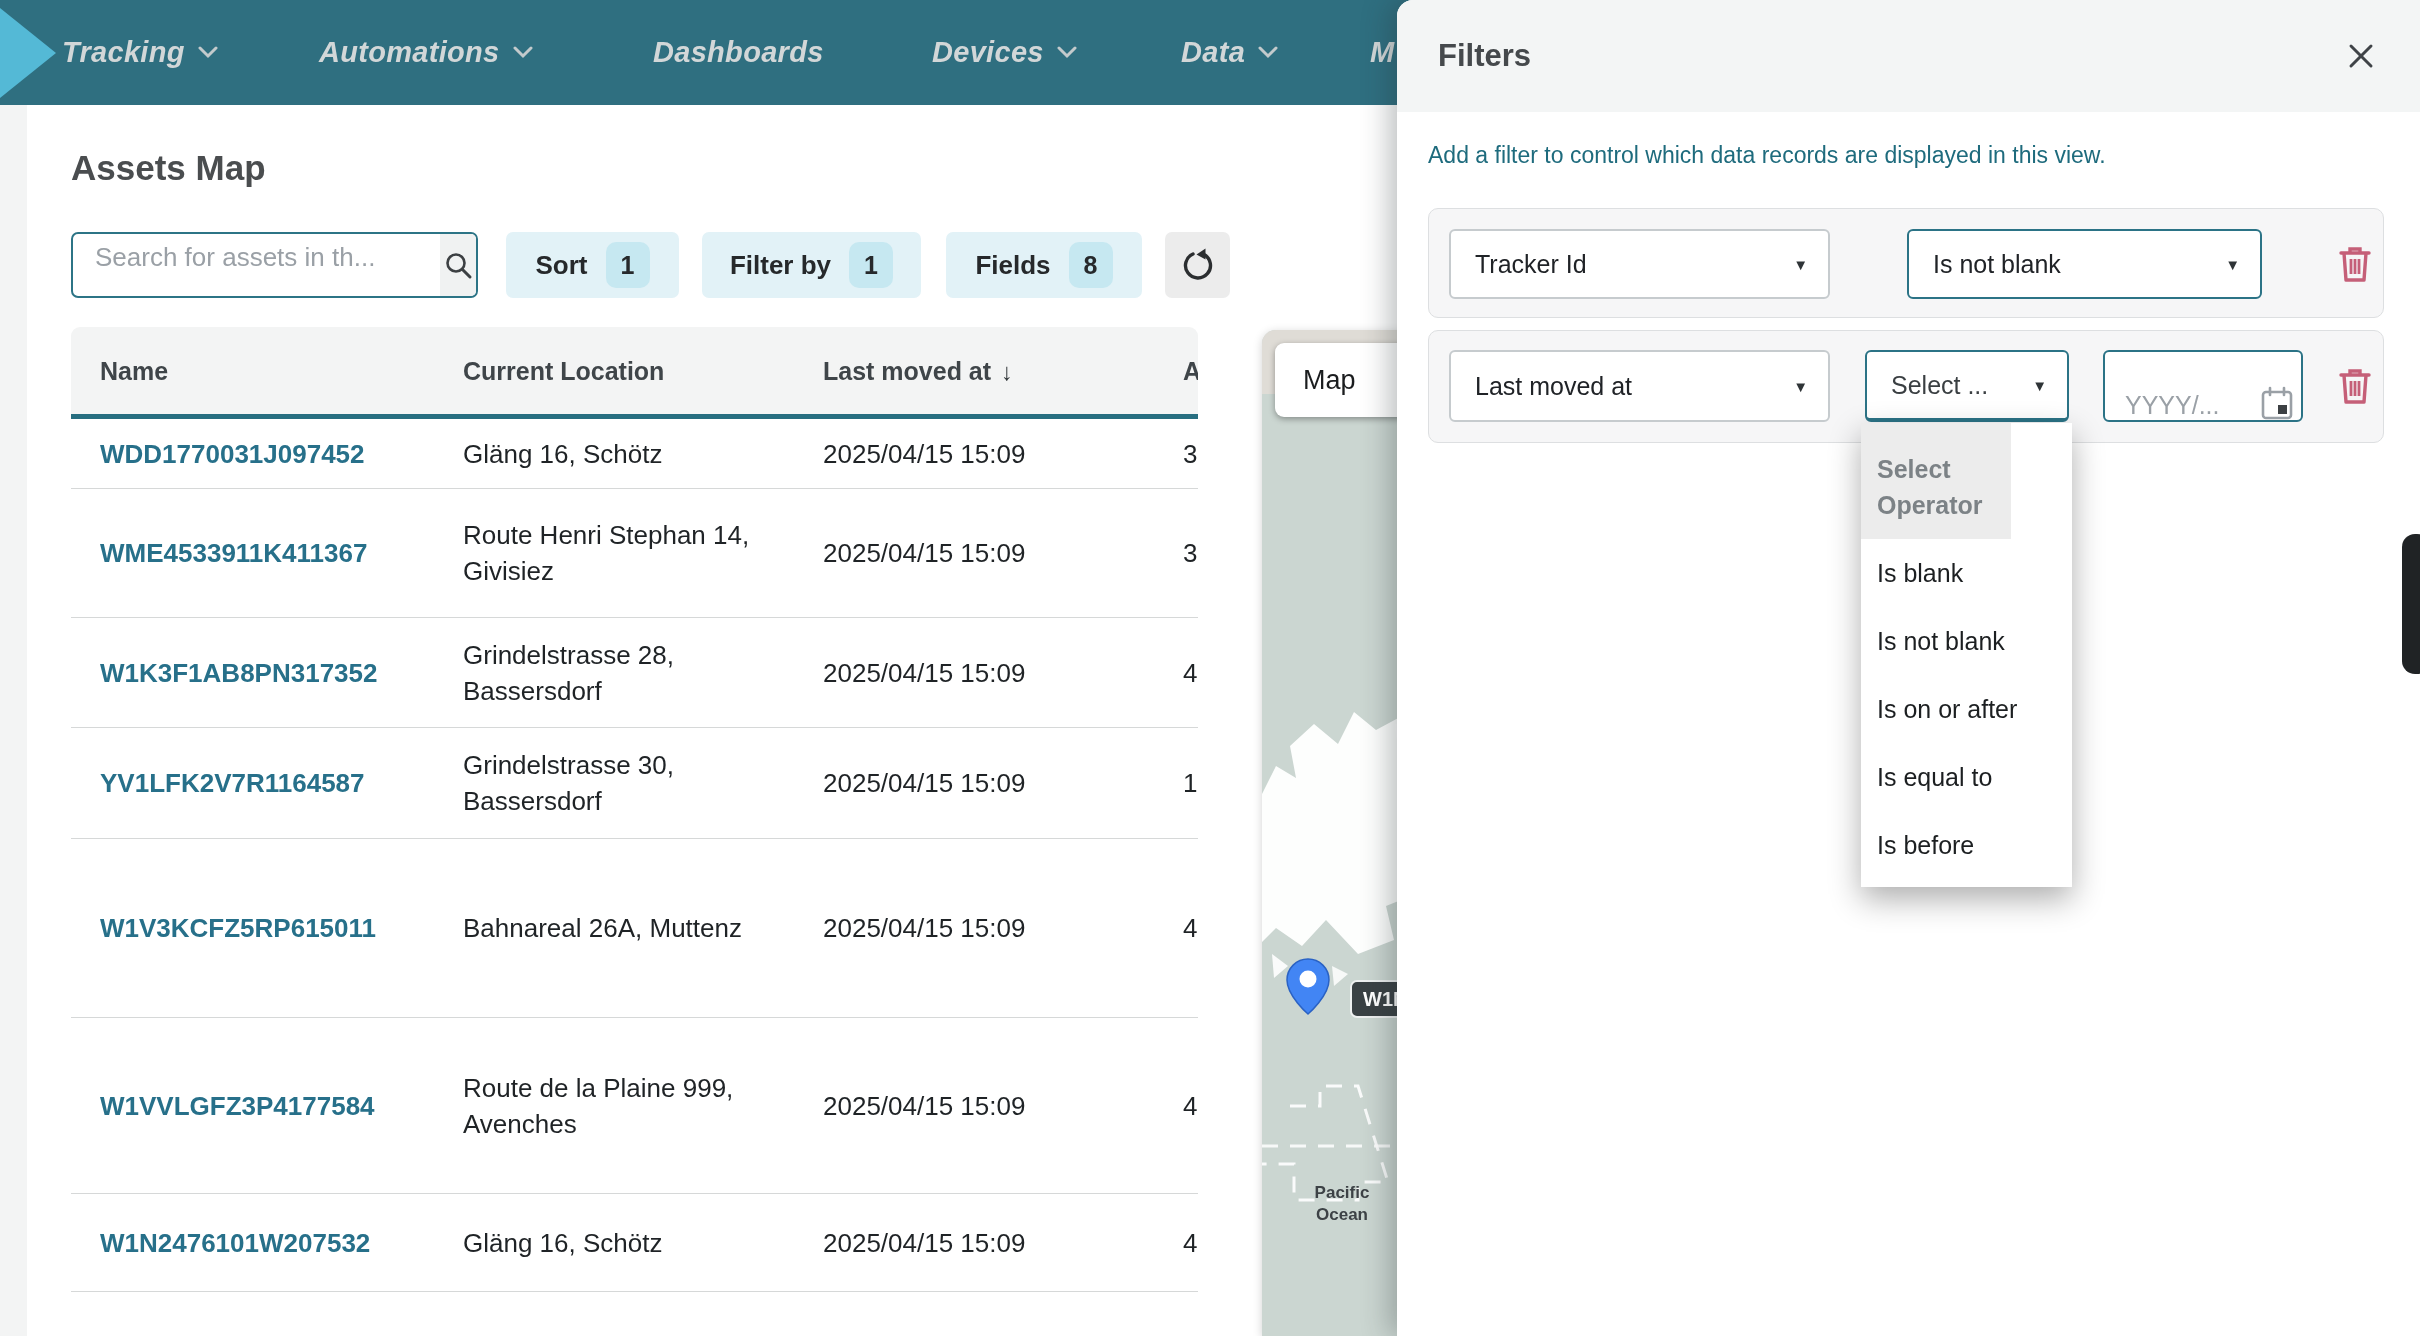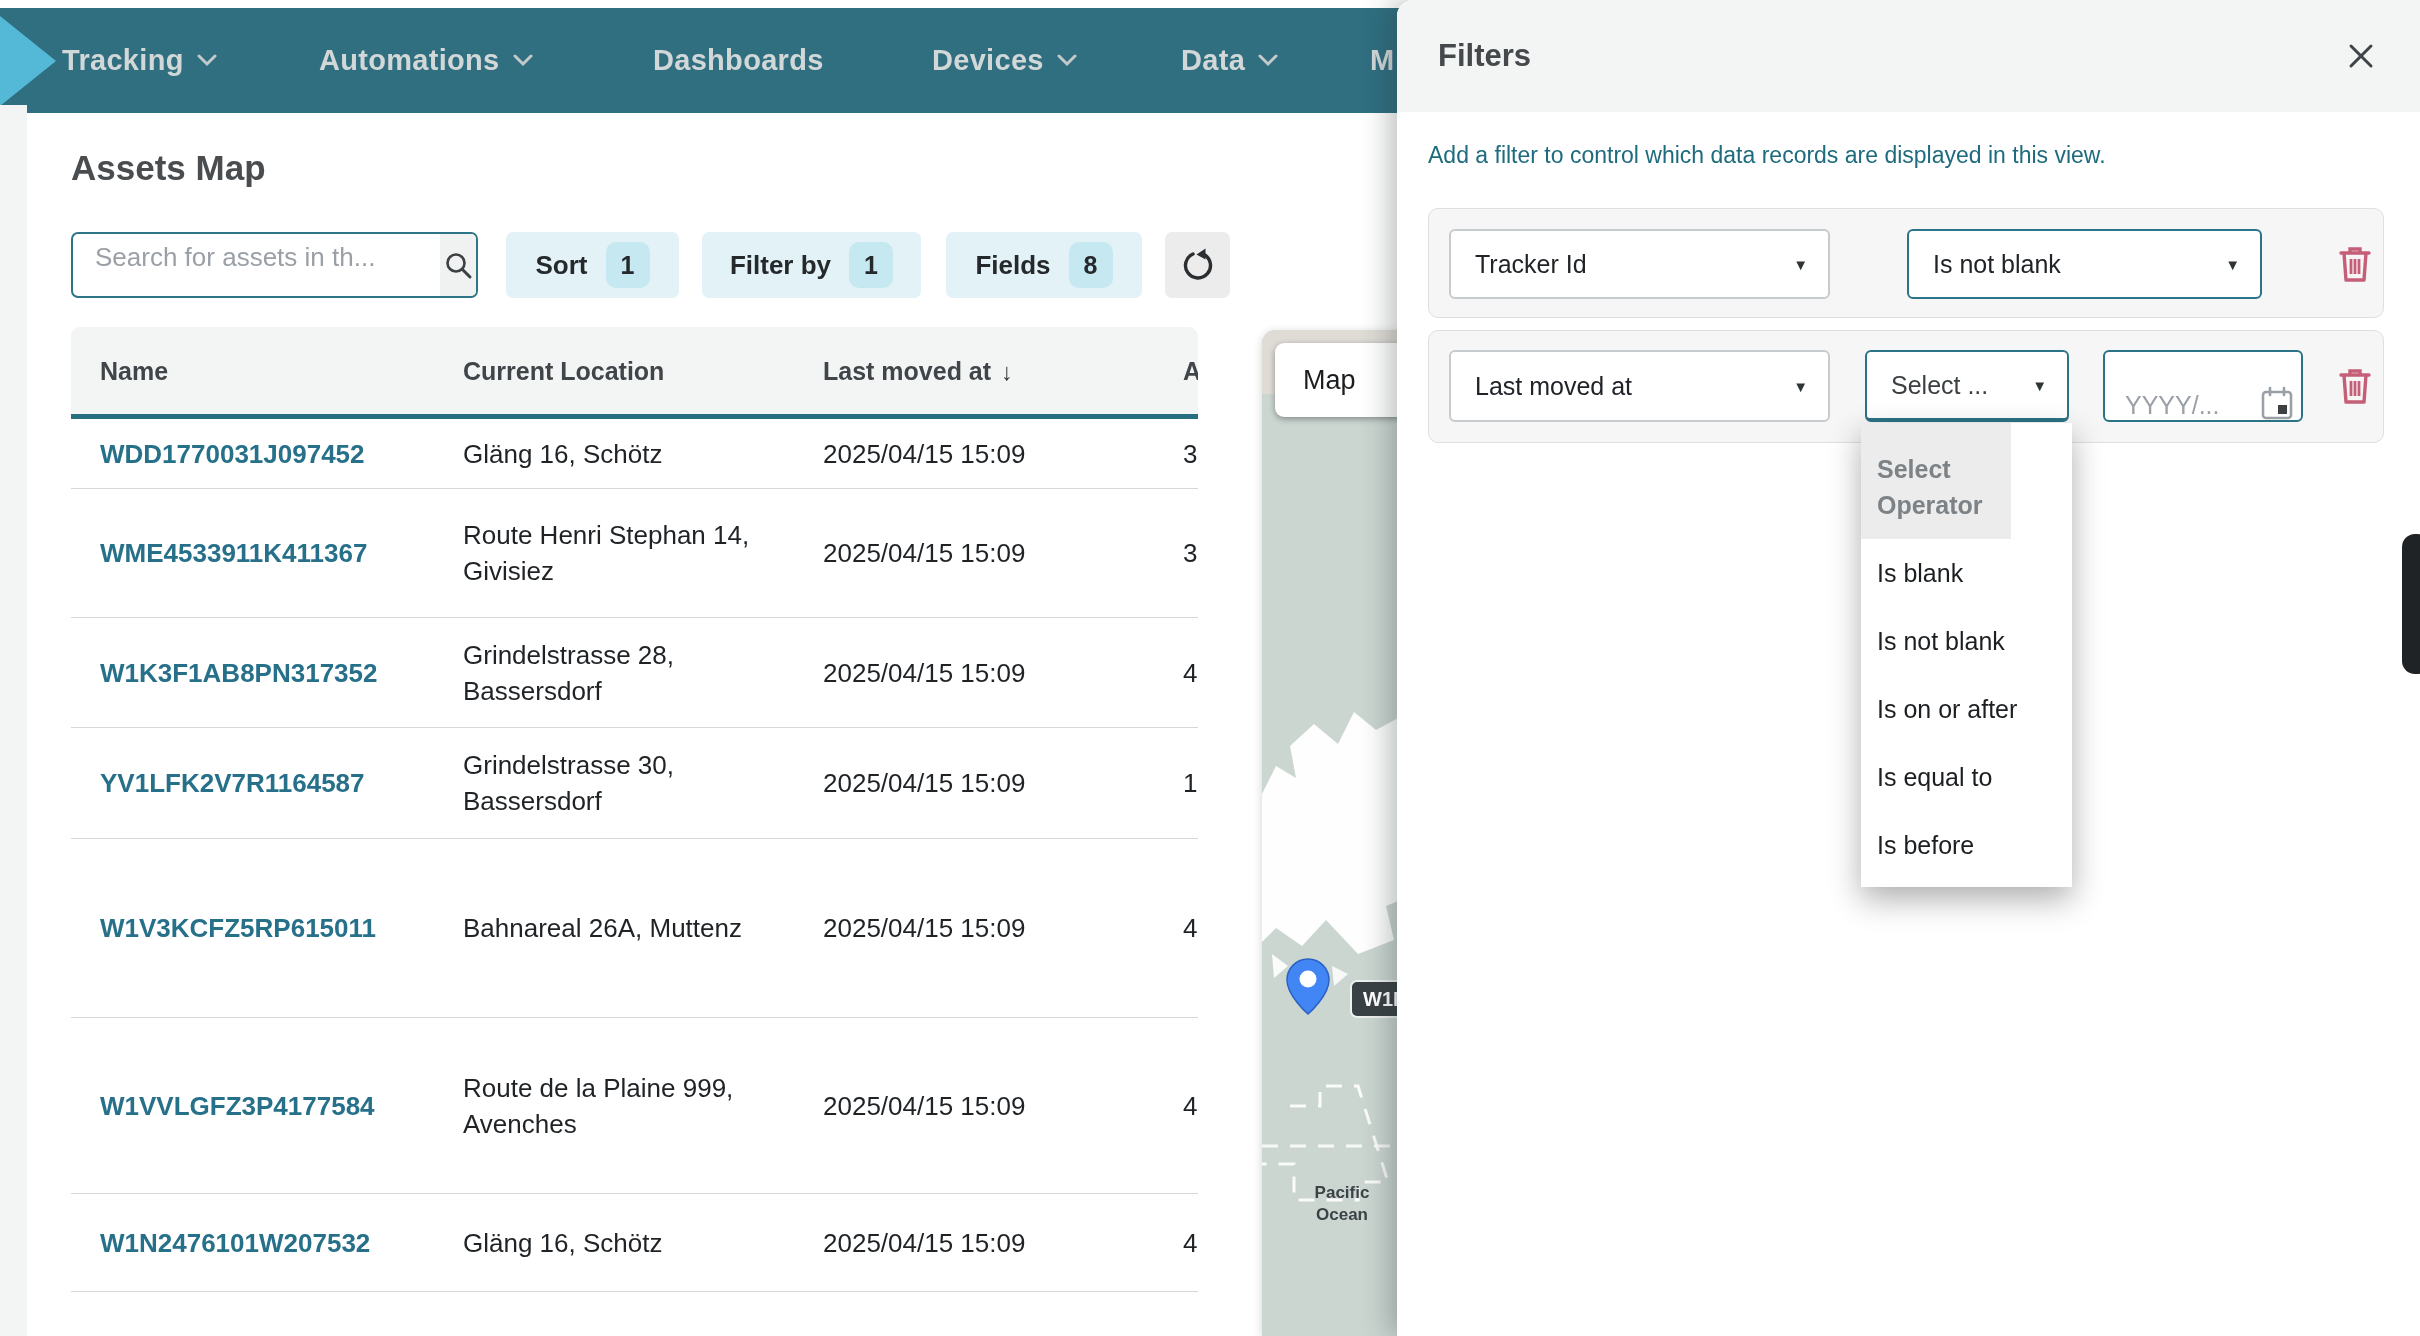--- a/index.html
+++ b/index.html
@@ -1,21 +1,21 @@
 <!DOCTYPE html>
 <html><head>
 <meta charset="utf-8">
 <style>
   * { margin:0; padding:0; box-sizing:border-box; }
   html,body { width:2420px; height:1336px; overflow:hidden; background:#ffffff;
               font-family:"Liberation Sans", sans-serif; }
   #stage { position:relative; width:2420px; height:1336px; background:#ffffff; overflow:hidden; }
 
   
-  .nav { position:absolute; left:0; top:8px; width:1952px; height:105px; background:#2f6f80; }
+  .nav { position:absolute; left:0; top:0; width:1952px; height:105px; background:#2f6f80;font-style:italic; }
   .nav-arrow { position:absolute; left:0; top:8px; width:0; height:0;
                border-left:56px solid #54b9d6; border-top:45px solid transparent; border-bottom:45px solid transparent; }
   .nav-item { position:absolute; top:0; height:105px; display:flex; align-items:center; gap:13px;
               color:#d2d7d8; font-size:29px; font-weight:600; letter-spacing:.3px; cursor:pointer; }
   .nav-chevron { width:20px; height:13px; }
 
   
   .gutter { position:absolute; left:0; top:105px; width:27px; height:1231px; background:#f3f4f4; }
 
   

